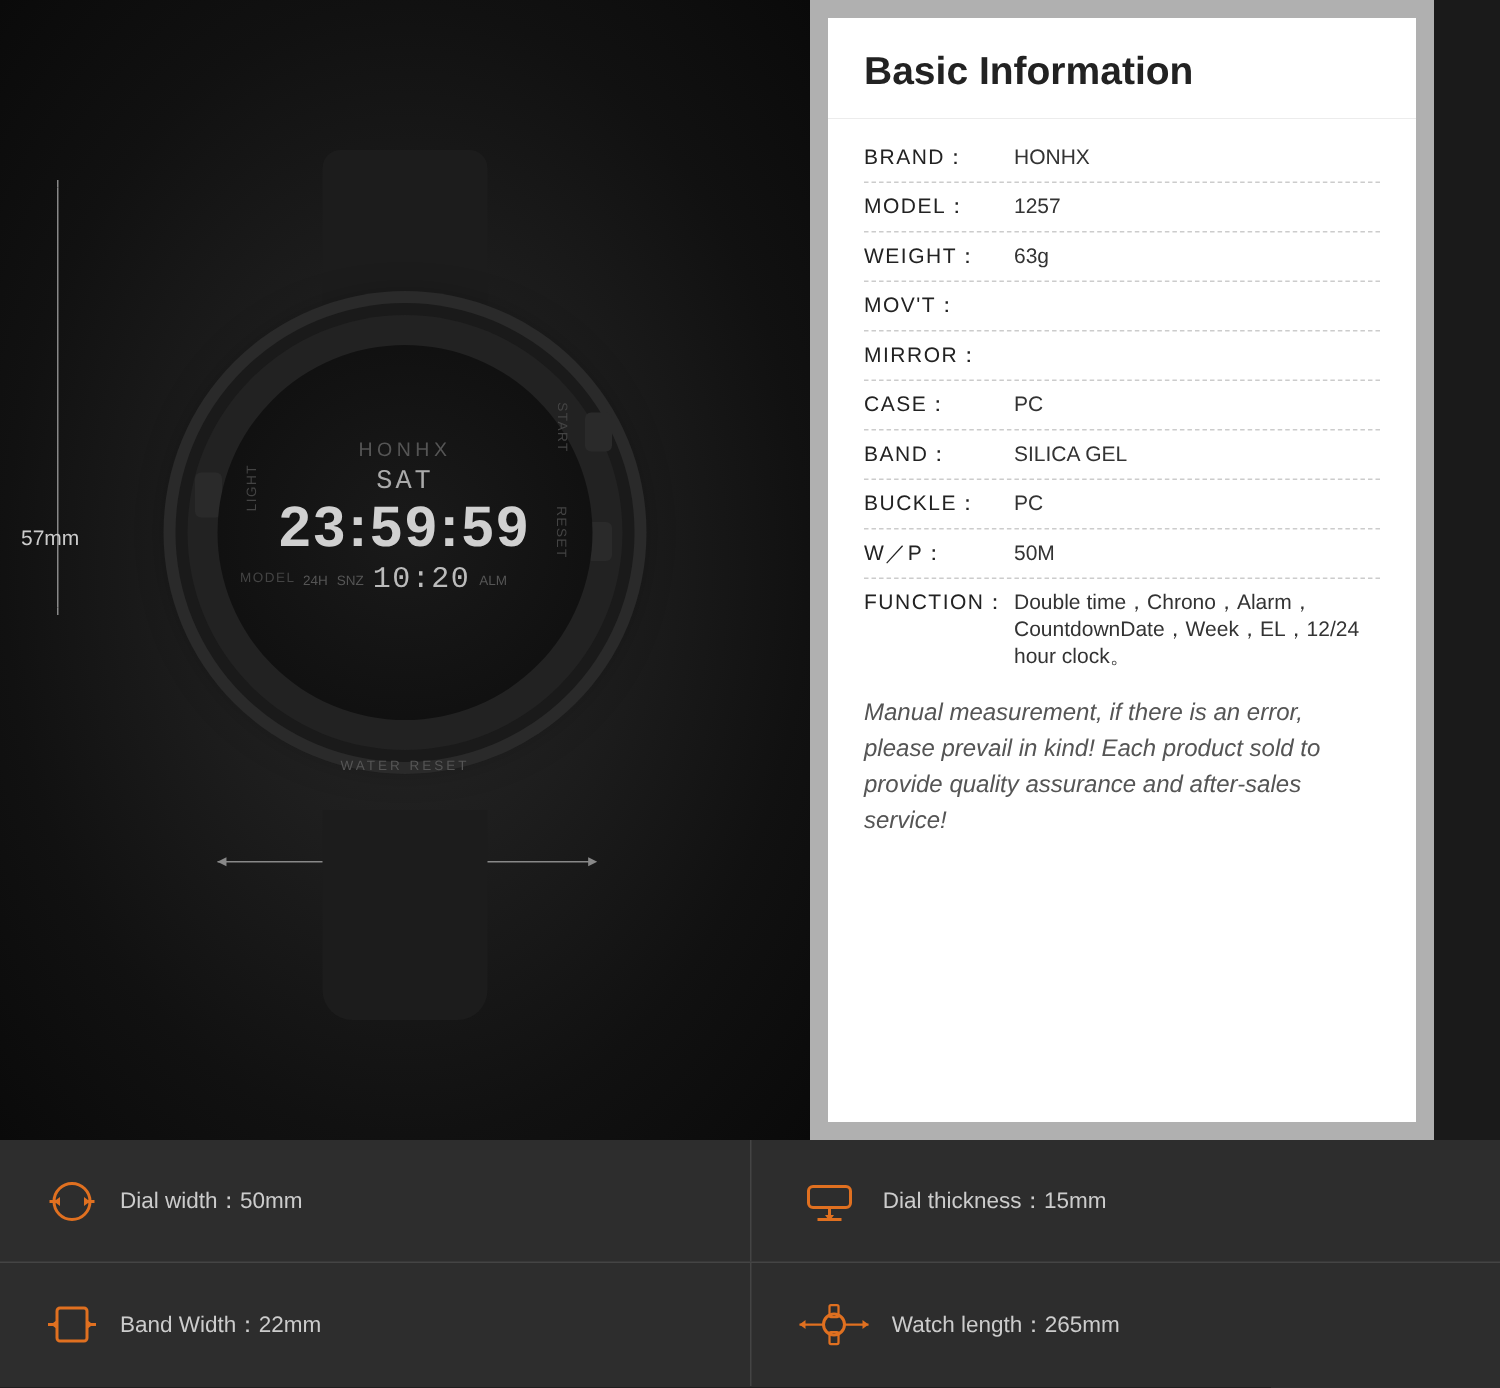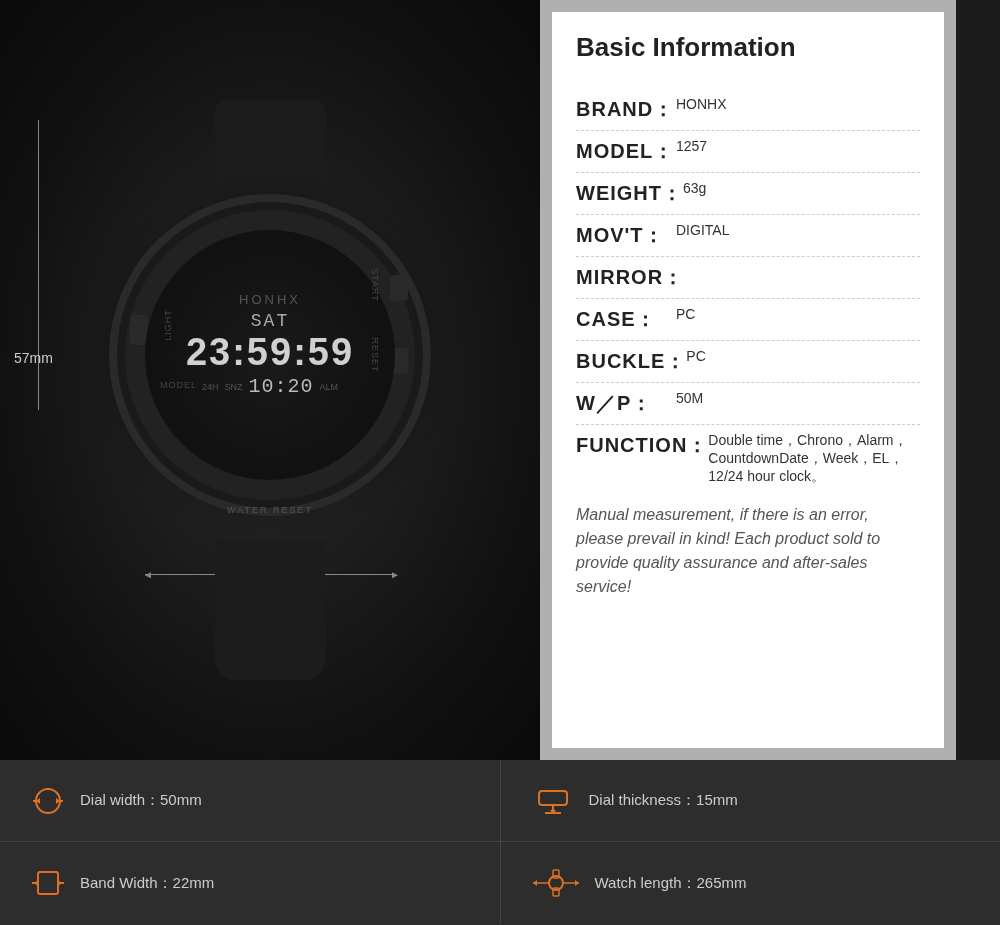--- a/index.html
+++ b/index.html
@@ -72,24 +72,24 @@
       border-bottom: 1px dashed #ccc;
       font-size: 14px;
       color: #222;
     }
 
     .info-row:last-child {
       border-bottom: none;
     }
 
     .info-label {
-      font-weight: bold;
+      font-weight: normal;
       letter-spacing: 1px;
       min-width: 100px;
-      font-size: 20px;
+      font-size: 14px;
     }
 
     .info-value {
       color: #333;
       font-size: 14px;
       flex: 1;
     }
 
     .info-note {
       margin-top: 10px;
@@ -415,28 +415,31 @@
             <div class="info-row">
               <span class="info-label">MODEL：</span>
               <span class="info-value">1257</span>
             </div>
             <div class="info-row">
               <span class="info-label">WEIGHT：</span>
               <span class="info-value">63g</span>
             </div>
             <div class="info-row">
               <span class="info-label">MOV'T：</span>
-              <span class="info-value">DIGITAL</span>
             </div>
             <div class="info-row">
               <span class="info-label">MIRROR：</span>
             </div>
             <div class="info-row">
               <span class="info-label">CASE：</span>
               <span class="info-value">PC</span>
+            </div>
+            <div class="info-row">
+              <span class="info-label">BAND：</span>
+              <span class="info-value">SILICA GEL</span>
             </div>
             <div class="info-row">
               <span class="info-label">BUCKLE：</span>
               <span class="info-value">PC</span>
             </div>
             <div class="info-row">
               <span class="info-label">W／P：</span>
               <span class="info-value">50M</span>
             </div>
             <div class="info-row">

